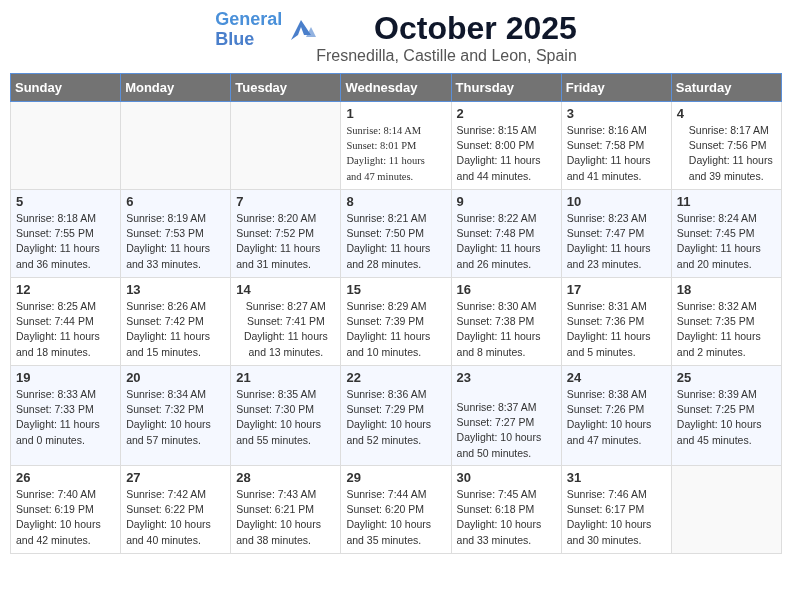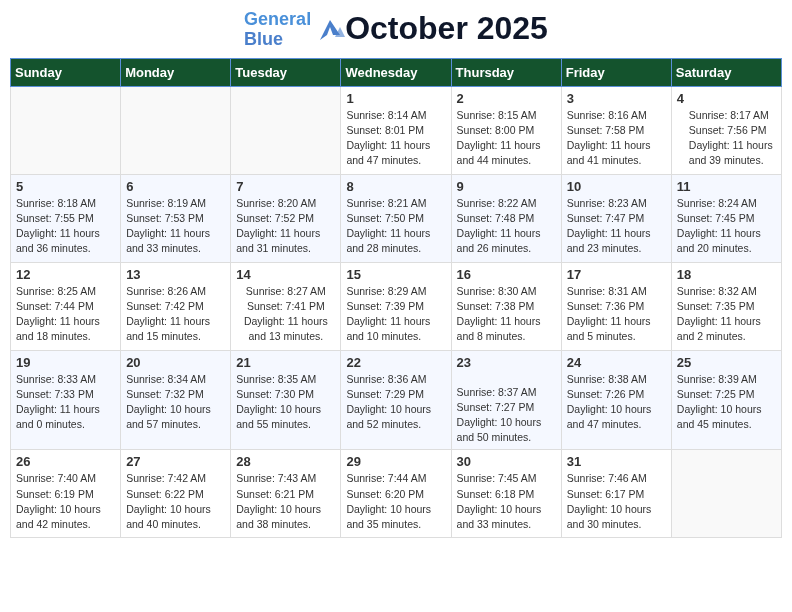--- a/index.html
+++ b/index.html
@@ -46,21 +46,21 @@
     .location {
       font-size: 16px;
       color: #555;
     }
     .calendar {
       width: 100%;
       border-collapse: collapse;
       border: 1px solid #ccc;
     }
     .calendar th {
-      background: #14532d;
+      background: #737373;
       color: #fff;
       font-size: 13px;
       font-weight: bold;
       padding: 6px 4px;
       text-align: left;
       border: 1px solid #5a8fd8;
     }
     .calendar td {
       vertical-align: top;
       width: 14.28%;
@@ -100,20 +100,21 @@
         <span style="color:#4a7fcb;">Blue</span>
       </div>
     </div>
     <svg class="logo-icon" viewBox="0 0 30 30">
       <polygon points="5,25 15,5 25,20 18,20 15,12 12,20 5,25" fill="#4a7fcb"></polygon>
       <polygon points="20,22 25,12 30,22" fill="#4a7fcb" opacity="0.6"></polygon>
     </svg>
   </div>
   <div class="title-block">
     <div class="month-title">October 2025</div>
+    <div class="location">Fresnedilla, Castille and Leon, Spain</div>
   </div>
 </div>
 
 <table class="calendar">
   <thead>
     <tr>
     <th>Sunday</th>
         <th>Monday</th>
         <th>Tuesday</th>
         <th>Wednesday</th>
@@ -122,21 +123,21 @@
         <th>Saturday</th>
       </tr>
   </thead>
   <tbody id="calendar-body">
   <tr>
         <td class="empty-cell"></td>
         <td class="empty-cell"></td>
         <td class="empty-cell"></td>
         <td>
           <span class="day-number">1</span>
-          <div class="day-info" style="white-space: pre-line;">Sunrise: 8:14 AM
+          <div class="day-info" style="white-space: pre-line; font-family: Liberation Serif, serif;">Sunrise: 8:14 AM
 Sunset: 8:01 PM
 Daylight: 11 hours
 and 47 minutes.</div>
         </td>
         <td>
           <span class="day-number">2</span>
           <div class="day-info" style="white-space: pre-line;">Sunrise: 8:15 AM
 Sunset: 8:00 PM
 Daylight: 11 hours
 and 44 minutes.</div>

